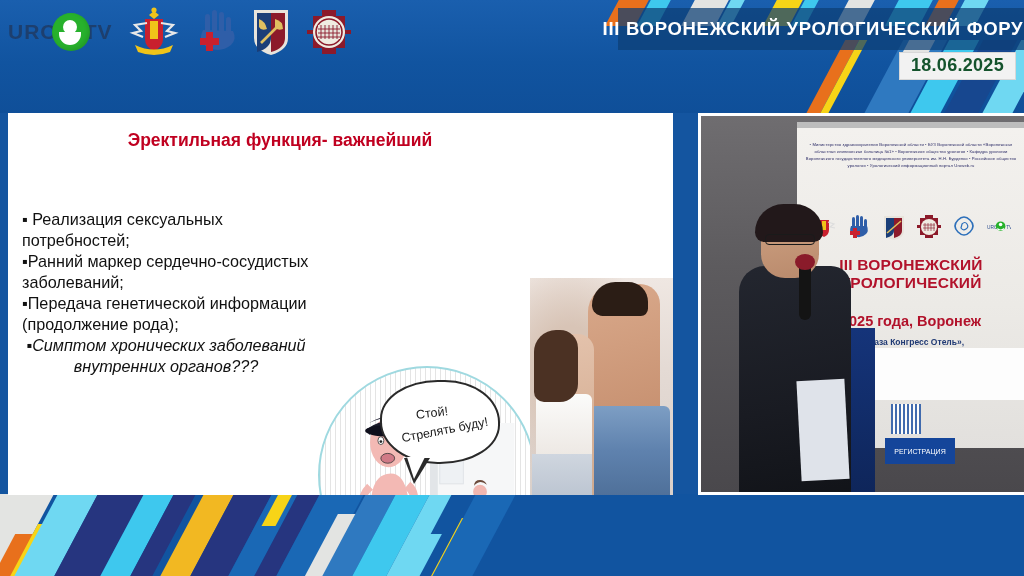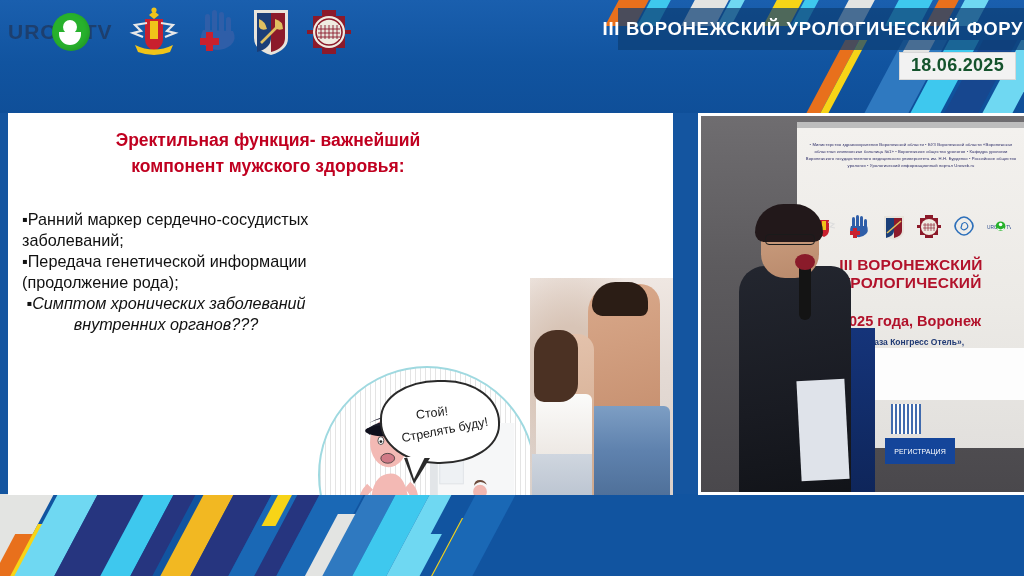--- a/index.html
+++ b/index.html
@@ -90,21 +90,21 @@
   .bottom-deco .ribbon { top:-30px; height:150px; }
 
   
   .slide-panel {
     position: absolute; left: 8px; top: 113px;
     width: 665px; height: 382px;
     background: #ffffff;
     overflow: hidden;
   }
   .slide-title {
-    position:absolute; left:0; top:14px; width:520px;
+    position:absolute; left:12px; top:14px; width:520px;
     text-align:center;
     color:#c00020;
     font-size:17.5px; font-weight:bold; line-height:1.5;
   }
   .slide-title .l2 { display:block; }
 
   .bullets {
     position:absolute; left:14px; top:96px; width:288px;
     color:#111; font-size:16.2px; line-height:1.30;
   }
@@ -408,24 +408,24 @@
     <div class="ribbon r-lcyan" style="left:406px; width:22px;"></div>
     <div class="ribbon r-amber" style="left:430px; width:20px; top:24px; height:120px;"></div>
     <div class="ribbon r-blue" style="left:452px; width:40px;"></div>
     <div class="ribbon r-lcyan" style="left:396px; width:14px; top:40px; height:120px;"></div>
   </div>
 
   <div class="slide-panel">
 
     <div class="slide-title">
       <span>Эректильная  функция- важнейший</span>
-      <span class="l2">компонент мужского здоровья:</span>
     </div>
 
     <div class="bullets">
+      <p>▪ Реализация сексуальных потребностей;</p>
       <p>▪Ранний маркер сердечно-сосудистых заболеваний;</p>
       <p>▪Передача генетической информации (продолжение рода);</p>
       <p class="b-ital">▪Симптом хронических заболеваний внутренних органов???</p>
     </div>
 
     <div class="cartoon">
       <div class="hatch"></div>
 
       <svg viewBox="0 0 218 218" style="position:absolute;inset:0;">
 

